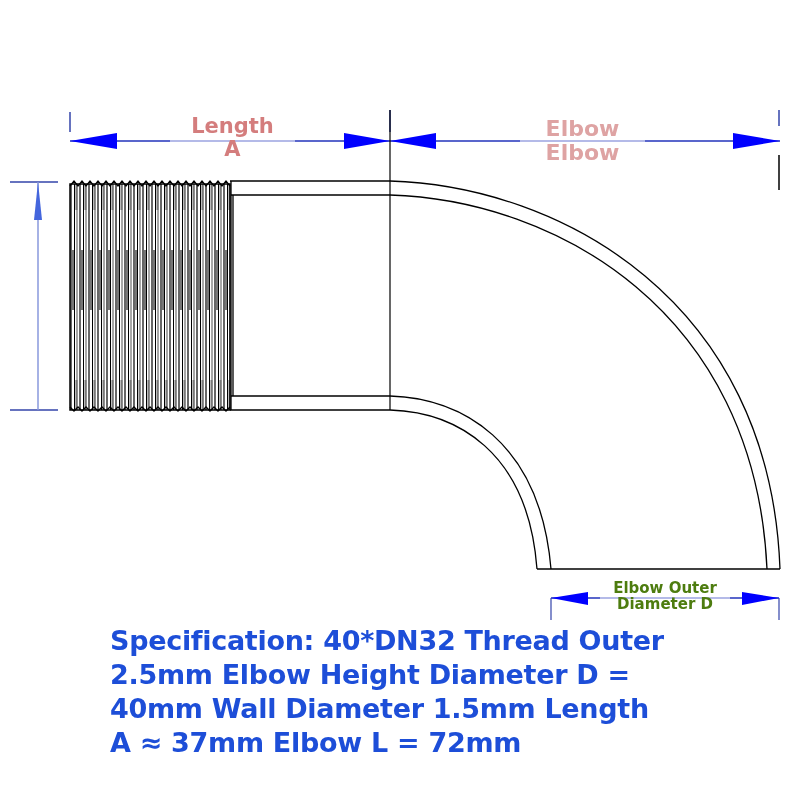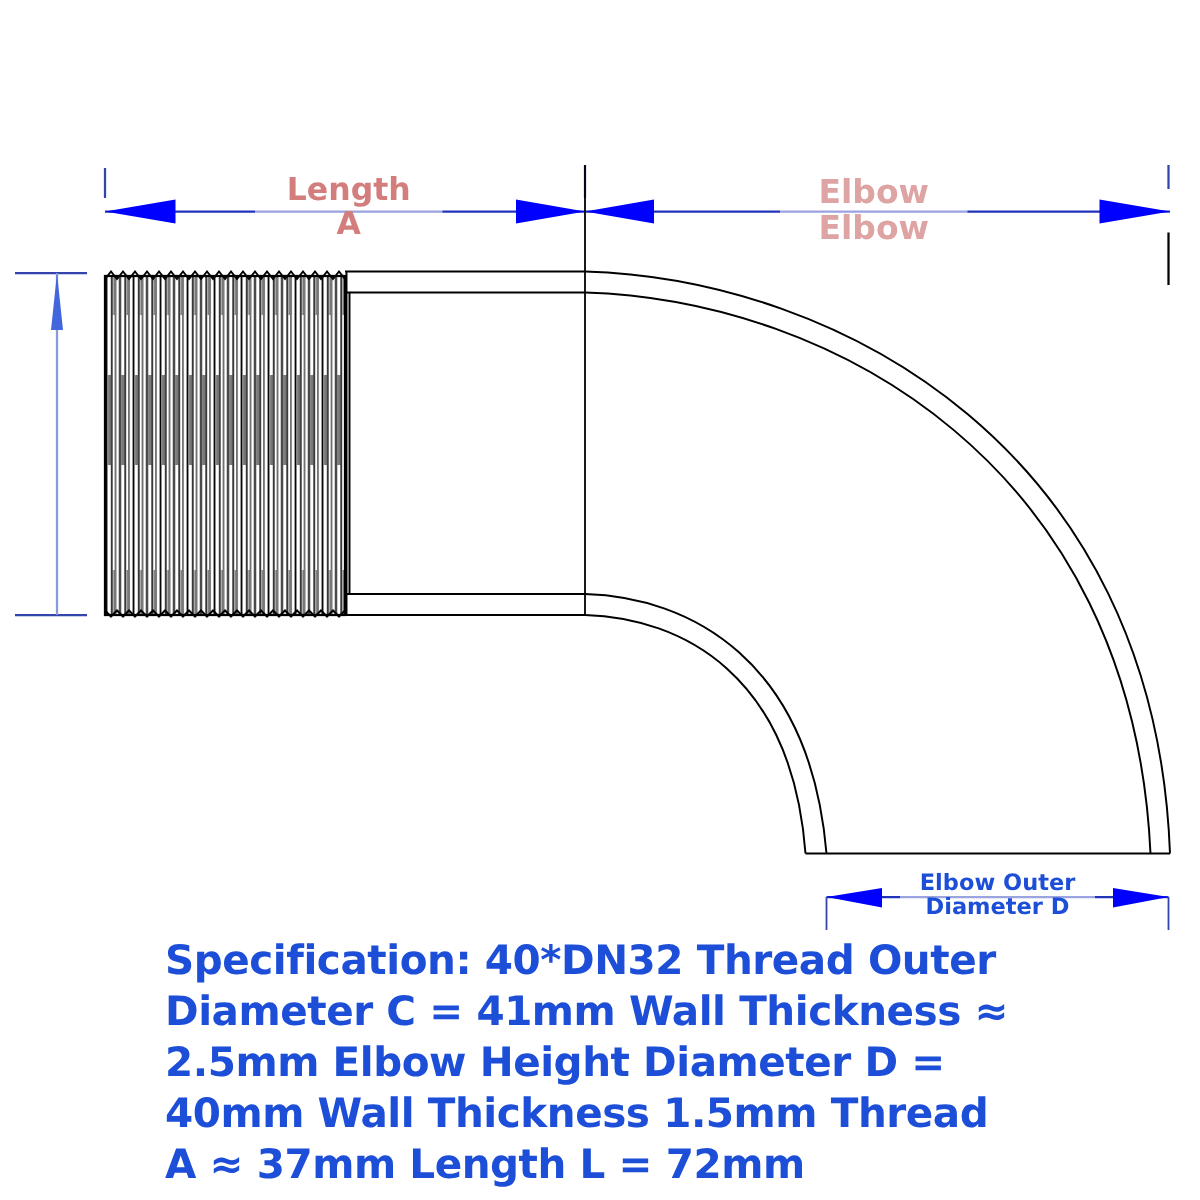--- a/index.html
+++ b/index.html
@@ -4,21 +4,21 @@
 <style>
   html, body { margin: 0; padding: 0; background: #ffffff; }
   #canvas { position: relative; width: 800px; height: 800px; overflow: hidden; background: #ffffff; padding-left: 12px; }
   svg.drawing { position: absolute; left: 0; top: 0; }
   .label-pink {
     position: absolute; font-family: "DejaVu Sans", sans-serif; font-weight: bold;
     color: #d98a8a; text-align: center; line-height: 1.1; background: rgba(255,255,255,0.55);
   }
   #length-label { left: 170px; top: 115px; width: 125px; font-size: 21px; color: #d47d7d; }
   #elbow-height-label { left: 520px; top: 117px; width: 125px; font-size: 22px; color: #dea3a3; }
-  #elbow-od-label { left: 600px; top: 581px; width: 130px; font-size: 15px; line-height: 1.05; color: #1d4ed8; }
+  #elbow-od-label { left: 600px; top: 581px; width: 130px; font-size: 15px; line-height: 1.05; color: #4d7c0f; }
   #spec-text {
     position: absolute; left: 110px; top: 624px; width: 590px;
     font-family: "DejaVu Sans", sans-serif; font-weight: bold; font-size: 27px;
     line-height: 34px; color: #1d4ed8; letter-spacing: -0.3px;
   }
 </style>
 </head>
 <body>
 
 <div id="canvas">
@@ -100,18 +100,17 @@
     <div>Elbow</div>
   </div>
 
   <div id="elbow-od-label" class="label-pink">
     <div>Elbow Outer</div>
     <div>Diameter D</div>
   </div>
 
   <div id="spec-text">
     <div>Specification: 40*DN32 Thread Outer</div>
-    <div>Diameter C = 41mm Wall Thickness ≈</div>
     <div>2.5mm Elbow Height Diameter D =</div>
-    <div>40mm Wall Thickness 1.5mm Thread</div>
-    <div>A ≈ 37mm Length L = 72mm</div>
+    <div>40mm Wall Diameter 1.5mm Length</div>
+    <div>A ≈ 37mm Elbow L = 72mm</div>
   </div>
 </div>
 
 </body></html>

